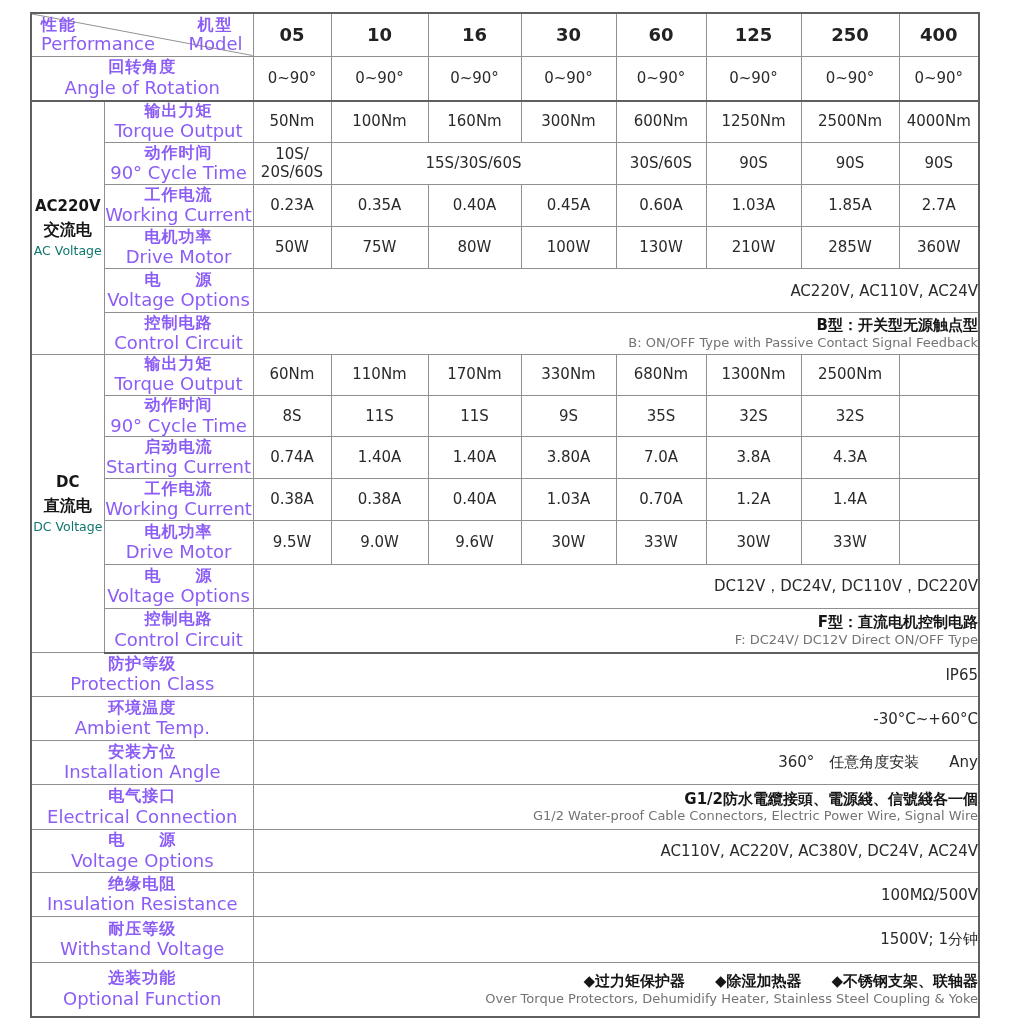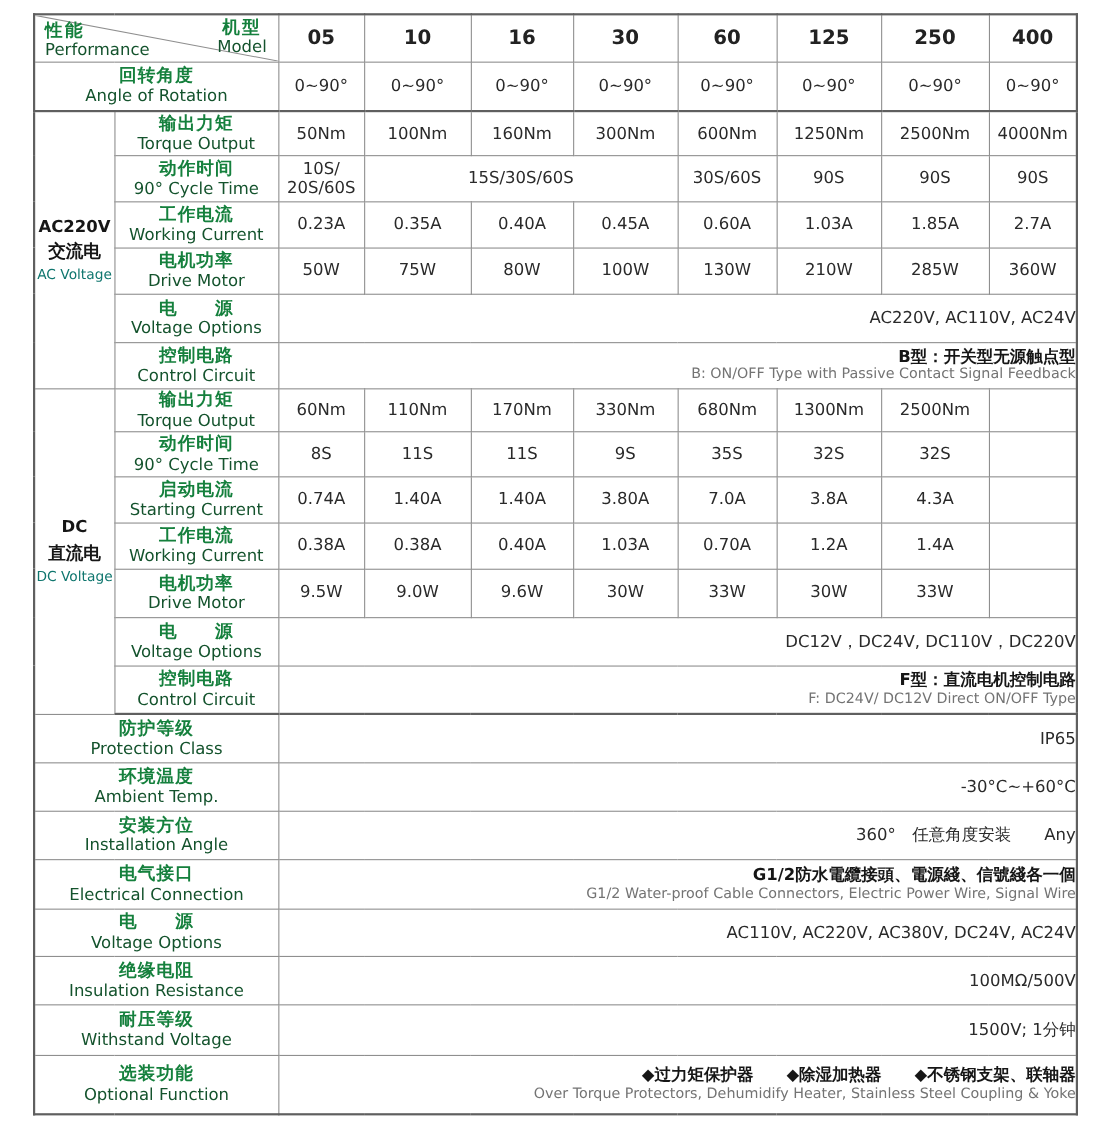--- a/index.html
+++ b/index.html
@@ -5,22 +5,22 @@
   html,body{margin:0;padding:0;background:#fff;}
   body{width:1010px;height:1025px;position:relative;overflow:hidden;
        font-family:"DejaVu Sans","Liberation Sans",sans-serif;color:#1f1f1f;}
   .sheet{position:absolute;left:30px;top:12px;}
   table.spec{border-collapse:collapse;table-layout:fixed;width:948px;
              border:2px solid #5f5f5f;}
   td{border:1px solid #8f8f8f;padding:0;vertical-align:middle;overflow:hidden;}
   .thickb{border-bottom:2px solid #5f5f5f;}
   
   .lab{text-align:center;line-height:1.15;margin-left:32px;}
-  .zh{display:block;font-size:16px;font-weight:600;letter-spacing:1px;color:#15803d;}
-  .en{display:block;font-size:15px;font-weight:400;color:#14532d;margin-top:1px;}
+  .zh{display:block;font-size:16px;font-weight:600;letter-spacing:1px;color:#8b5cf6;}
+  .en{display:block;font-size:18px;font-weight:400;color:#8b5cf6;margin-top:1px;}
   
   .val{text-align:center;font-size:15px;color:#2a2a2a;line-height:1.15;}
   .vleft{text-align:right;padding-left:18px;font-size:15px;color:#2a2a2a;}
   .dual{text-align:right;padding-left:32px;line-height:1.25;}
   .l1{display:block;font-size:15px;font-weight:600;color:#161616;}
   .l2{display:block;font-size:13px;font-weight:400;color:#737373;}
   
   .group{text-align:center;line-height:1.5;}
   .g1{display:block;font-size:15px;font-weight:600;color:#161616;}
   .g2{display:block;font-size:16px;font-weight:600;color:#161616;}

